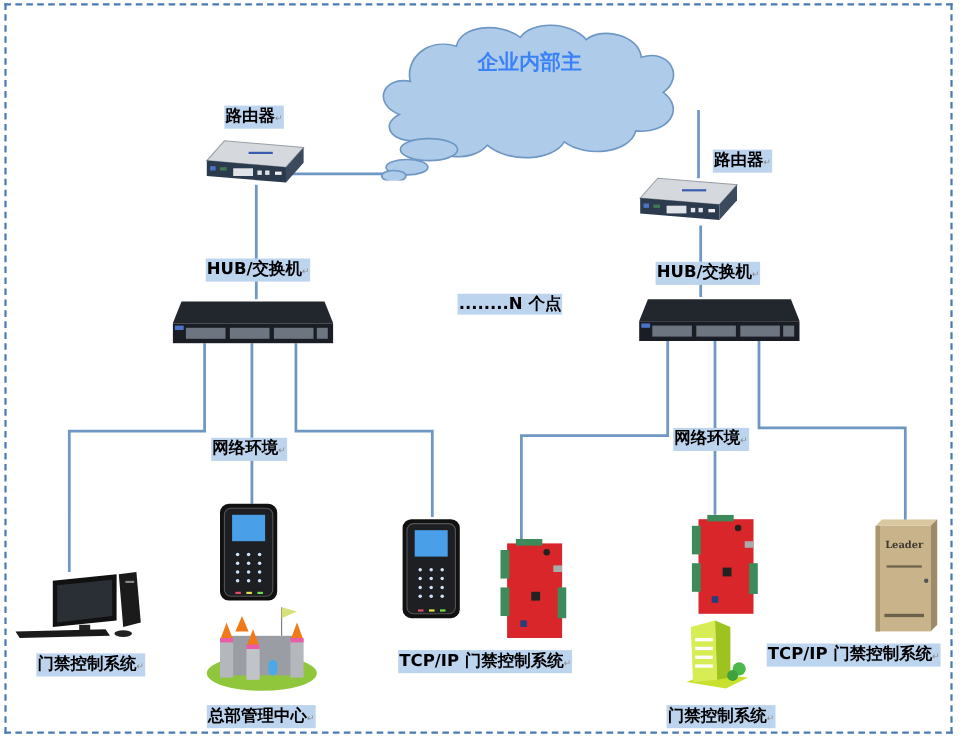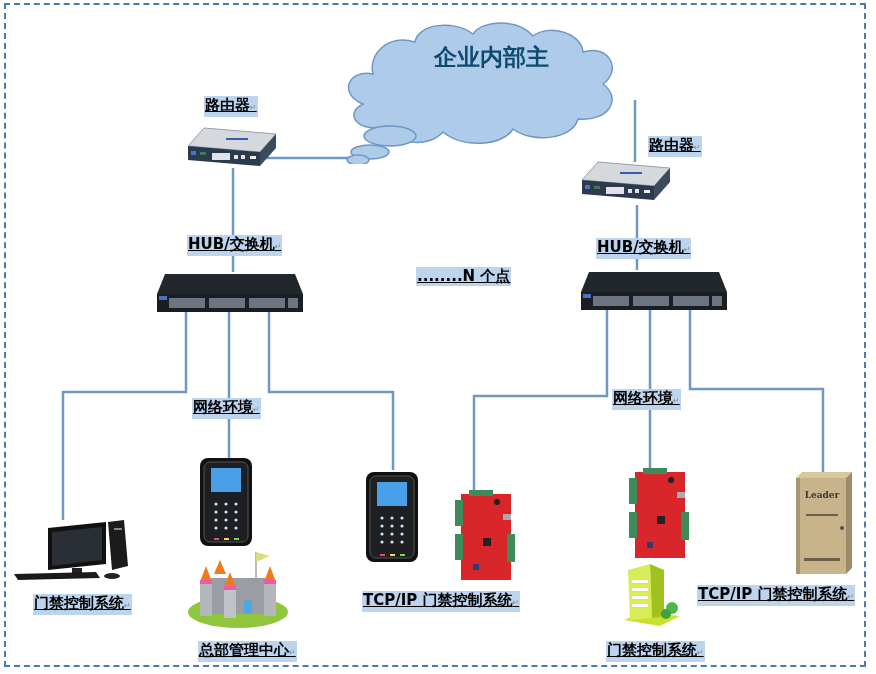--- a/index.html
+++ b/index.html
@@ -2,23 +2,23 @@
 <html><head>
 <meta charset="utf-8">
 <style>
   html, body { margin: 0; padding: 0; background: #ffffff; }
   body { width: 876px; height: 674px; position: relative; overflow: hidden;
          font-family: "DejaVu Sans", "Liberation Sans", sans-serif; }
   .frame { position: absolute; left: 4px; top: 3px; width: 862px; height: 664px;
            border: 2px dashed #4a7ab5; box-sizing: border-box; }
   svg.wires { position: absolute; left: 0; top: 0; }
   .lbl { position: absolute; background: #bcd4ee; color: #000; font-weight: bold;
-         font-size: 15px; line-height: 19px; padding: 0 1px; white-space: nowrap; text-decoration: underline; }
+         font-size: 15px; line-height: 19px; padding: 0 1px; white-space: nowrap; }
   .lbl .mark { color: #888; font-size: 8px; font-weight: normal; }
-  .cloud-text { position: absolute; font-weight: bold; font-size: 23px; line-height: 30px; color: #0c4a6e; }
+  .cloud-text { position: absolute; font-weight: bold; font-size: 19px; line-height: 30px; color: #3b82f6; }
   .dev { position: absolute; }
 </style>
 </head>
 <body>
 
 <div class="frame"></div>
 
 <svg class="wires" width="876" height="674">
   <g stroke="#6f97c3" stroke-width="2.5" fill="none">
 
@@ -161,21 +161,21 @@
   <polygon points="86,18 92,34 80,34" fill="#f07a1a"></polygon>
   <polygon points="46,24 52,40 40,40" fill="#f07a1a"></polygon>
   <polygon points="36,12 42,26 30,26" fill="#f07a1a"></polygon>
   <rect x="16" y="32" width="12" height="4" fill="#e85ca8"></rect>
   <rect x="80" y="32" width="12" height="4" fill="#e85ca8"></rect>
   <rect x="40" y="38" width="12" height="4" fill="#e85ca8"></rect>
   <rect x="60" y="52" width="8" height="14" rx="4" fill="#4aa8e8"></rect>
   <line x1="72" y1="4" x2="72" y2="30" stroke="#777"></line>
   <polygon points="72,4 86,8 72,14" fill="#d7e07a"></polygon>
 </svg>
-<div class="lbl" style="left:198px;top:641px"><span>总部管理中心</span><span class="mark">↵</span></div>
+<div class="lbl" style="left:188px;top:641px"><span>总部管理中心</span><span class="mark">↵</span></div>
 
 <svg class="dev" style="left:362px;top:470px" width="60" height="94">
   <rect x="4" y="2" width="52" height="90" rx="8" fill="#111"></rect>
   <rect x="8" y="6" width="44" height="82" rx="6" fill="#1d1f22" stroke="#555"></rect>
   <rect x="15" y="12" width="30" height="24" fill="#4aa0e8"></rect>
   <g fill="#cfe2f8">
     <circle cx="20" cy="48" r="1.6"></circle>
       <circle cx="30" cy="48" r="1.6"></circle>
       <circle cx="40" cy="48" r="1.6"></circle>
     <circle cx="20" cy="56" r="1.6"></circle>

